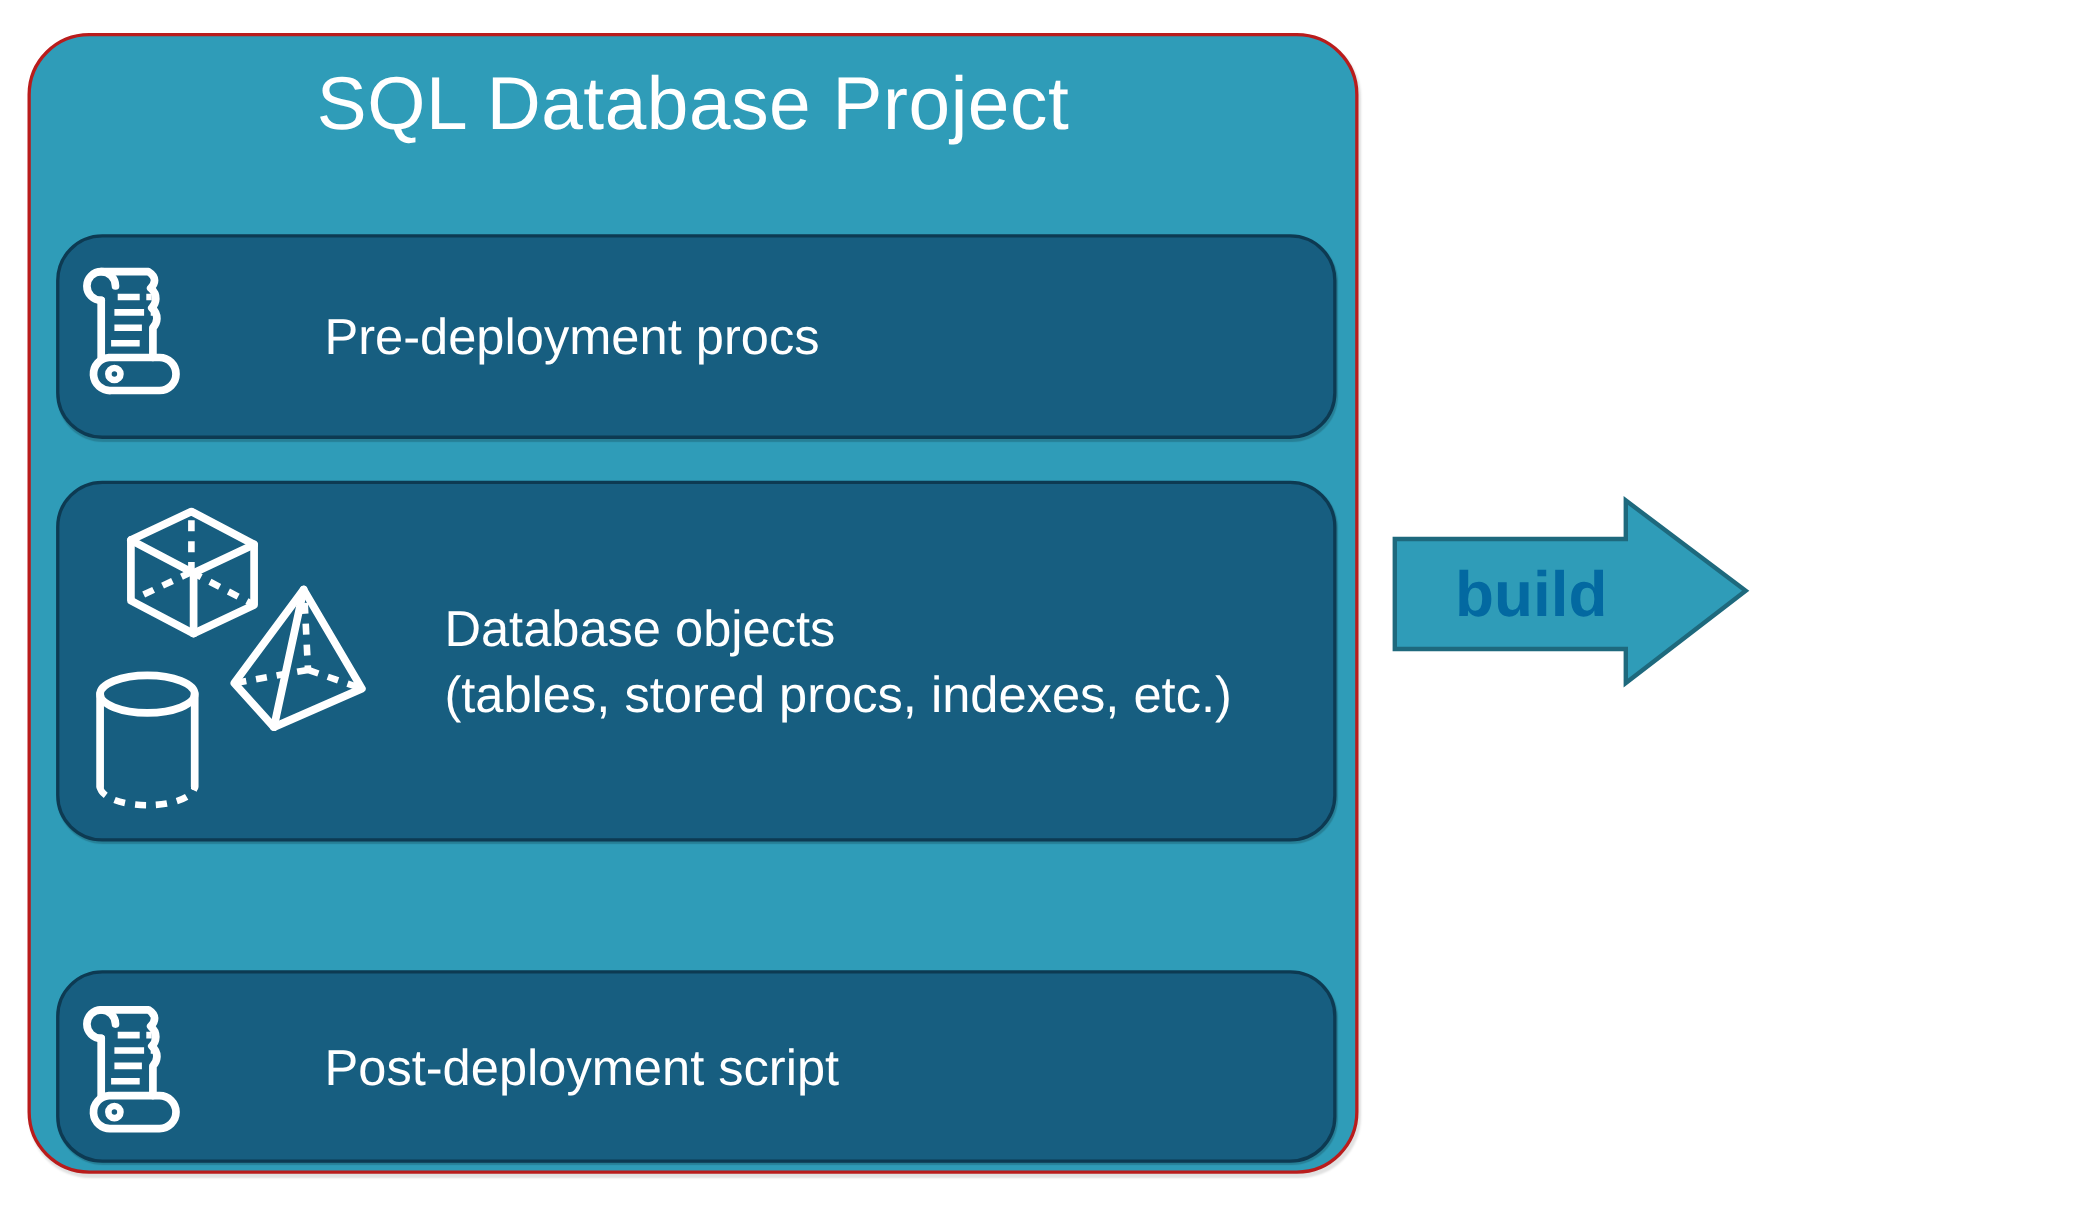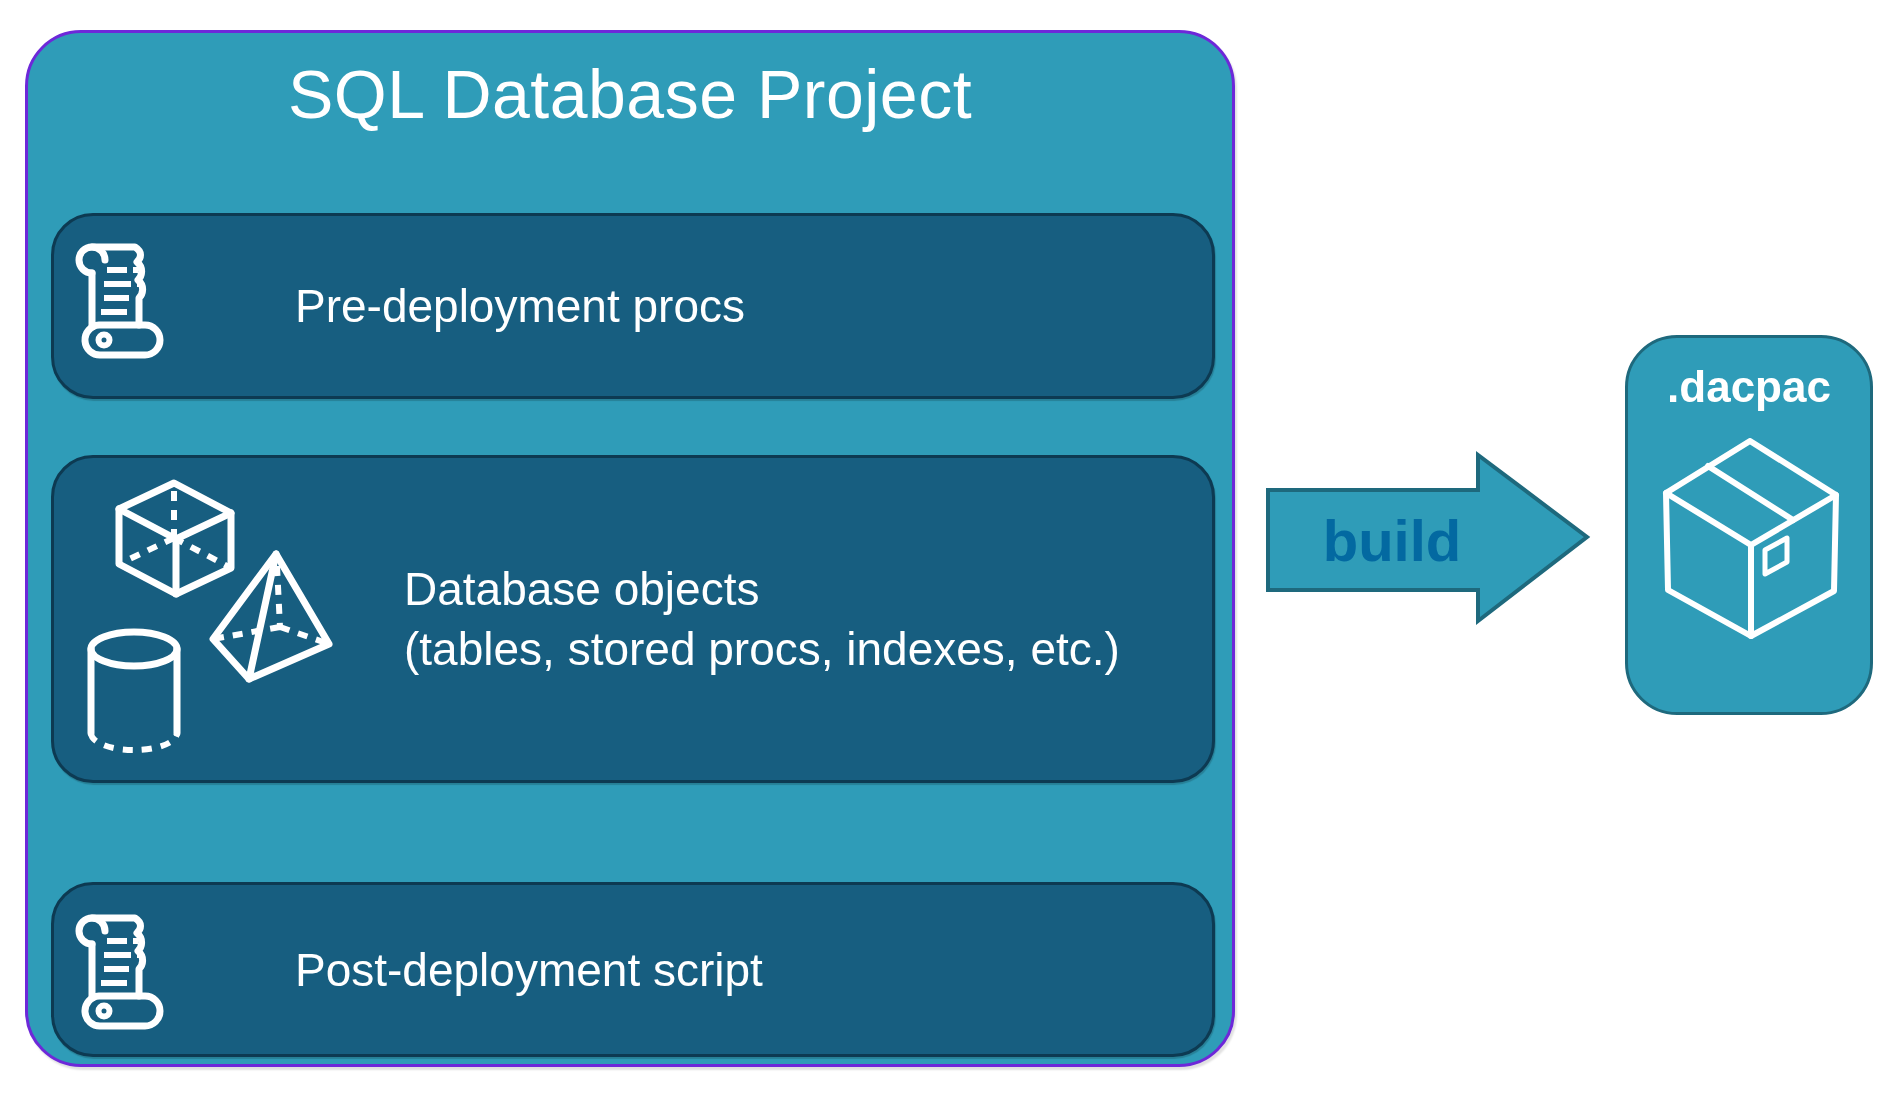--- a/index.html
+++ b/index.html
@@ -10,21 +10,21 @@
     width: 1900px;
     height: 1100px;
     background: #ffffff;
     overflow: hidden;
   }
   .project-box {
     position: absolute;
     left: 25px; top: 30px;
     width: 1210px; height: 1037px;
     background: #2F9CB8;
-    border: 3px solid #6d28d9;
+    border: 3px solid #b91c1c;
     border-radius: 56px;
     box-shadow: 2px 3px 2px rgba(0,0,0,0.12);
   }
   .project-title {
     position: absolute;
     left: 0; top: 24px;
     width: 100%;
     text-align: center;
     color: #ffffff;
     font-size: 68px;
@@ -35,21 +35,21 @@
   .row-box {
     position: absolute;
     left: 23px;
     width: 1164px;
     background: #175E80;
     border: 3px solid #0D3A52;
     border-radius: 42px;
     box-shadow: 1px 2px 1px rgba(0,0,0,0.18);
   }
   .row-pre  { top: 180px; height: 186px; }
-  .row-mid  { top: 422px; height: 328px; }
+  .row-mid  { top: 404px; height: 328px; }
   .row-post { top: 810px; height: 175px; margin-top: 39px; }
   .row-label {
     position: absolute;
     left: 241px;
     top: 50%;
     transform: translateY(-50%);
     color: #ffffff;
     font-size: 46px;
     font-weight: 400;
     white-space: nowrap;
@@ -166,23 +166,14 @@
       </svg>
       <span class="row-label">Post-deployment script</span>
     </div>
   </div>
 
   <svg class="arrow-svg" viewBox="0 0 320 166">
     <polygon points="0,35 210,35 210,0 319,82 210,166 210,135 0,135" fill="#2F9CB8" stroke="#1E697D" stroke-width="4" stroke-linejoin="miter"></polygon>
   </svg>
   <div class="arrow-label">build</div>
 
-  <div class="dacpac-box">
-    <div class="dacpac-label">.dacpac</div>
-    <svg class="icon-svg package-icon" viewBox="0 0 178 208" fill="none" stroke="#ffffff" stroke-width="6" stroke-linecap="round" stroke-linejoin="round">
-      <path d="M88 3 L174 57 L172 153 L89 198 L6 152 L4 55 Z"></path>
-      <path d="M4 55 L89 107 L174 57 M89 107 V198"></path>
-      <path d="M46 28 L131 82"></path>
-      <path d="M103 112 L125 100 L125 124 L103 136 Z" stroke-width="5"></path>
-    </svg>
-  </div>
 
 </div>
 
 </body></html>

